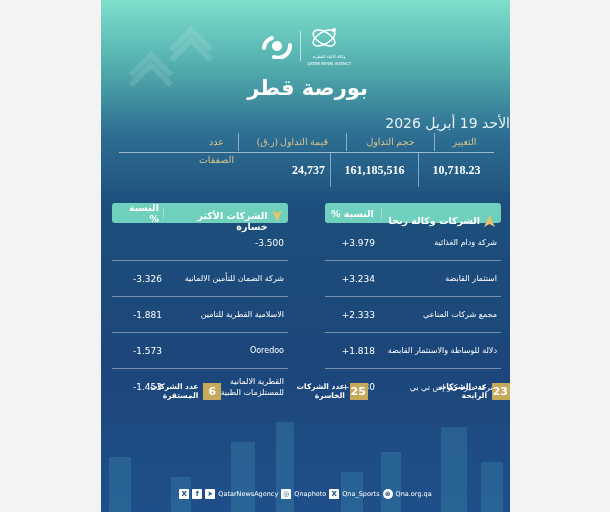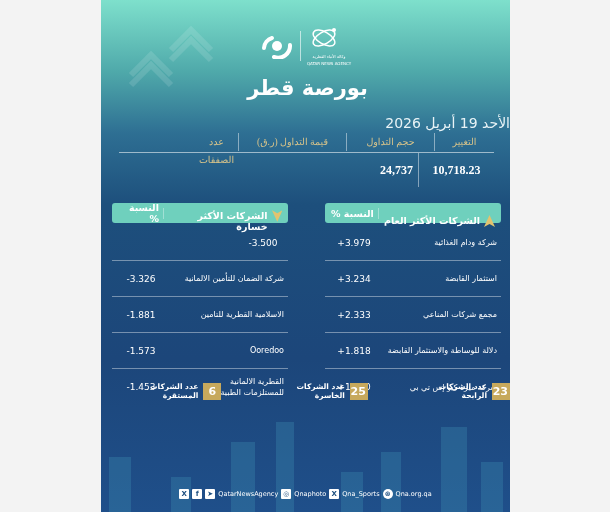--- a/index.html
+++ b/index.html
@@ -39,21 +39,21 @@
     height: 20px; background: #6fd0bd; border-radius: 3px; display: flex; align-items: center;
     justify-content: space-between; padding: 0 6px; color: #fff; font-size: 9.5px; font-weight: bold;
   }
   .panel-head .h-left { display: flex; align-items: flex-start; gap: 4px; margin-top: 15px; }
   .panel-head .h-sep { width: 1px; height: 11px; background: rgba(255,255,255,0.35); margin: 0 4px; }
   .tri { width: 11px; height: 12px; display: inline-block; }
   .rows { margin-top: 2px; }
   .row { height: 36px; display: flex; justify-content: space-between; align-items: center; border-bottom: 1px solid rgba(255,255,255,0.4); padding: 0 4px 0 8px; }
   .row:last-child { border-bottom: none; }
   .row .name { font-size: 8px; color: #fff; max-width: 110px; line-height: 11px; text-align: right; }
-  .row .val { font-size: 9px; color: #fff; direction: ltr; width: 42px; text-align: center; }
+  .row .val { font-size: 9px; color: #fff; direction: ltr; width: 42px; text-align: right; }
 
   .counts { position: absolute; top: 382px; left: 0; right: 0; direction: rtl; display: flex; justify-content: center; gap: 30px; }
   .count { display: flex; align-items: center; gap: 5px; }
   .count .num { background: #c7a95c; color: #fff; font-weight: bold; font-size: 11px; min-width: 18px; height: 17px; line-height: 17px; text-align: center; padding: 0 2px; }
   .count .lbl { font-size: 7.5px; color: #fff; font-weight: bold; margin-left: 20px; }
 
   .social { position: absolute; top: 489px; left: 0; right: 0; display: flex; justify-content: center; align-items: center; gap: 3px; font-size: 6.5px; color: #fff; }
   .sicon { width: 10px; height: 10px; background: #fff; color: #1d4f80; font-size: 7px; font-weight: bold; display: inline-flex; align-items: center; justify-content: center; border-radius: 1px; }
   .sicon.round { border-radius: 50%; }
 </style>
@@ -102,31 +102,32 @@
   <div class="stats">
     <div class="stats-head">
       <div class="c2">التغيير</div>
       <div class="c3">حجم التداول</div>
       <div class="c4">قيمة التداول (ر.ق)</div>
       <div class="c5">عدد الصفقات</div>
     </div>
     <div class="stats-sep"></div>
     <div class="stats-vals">
       <div class="c1">10,718.23</div>
+      <div class="c3">161,185,516</div>
       <div class="c5">24,737</div>
     </div>
   </div>
 
   <div class="panel gain">
     <div class="panel-head">
       <span class="h-left">
         <svg class="tri" viewBox="0 0 11 12">
             <path d="M5.5 0 L11 12 L5.5 9 L0 12 Z" fill="#e2c36f"></path>
           </svg>
-        <span>الشركات الأكثر العام</span>
+        <span>الشركات وكالة ربحا</span>
       </span>
       <span class="h-sep"></span>
       <span>النسبة %</span>
     </div>
     <div class="rows">
       <div class="row">
           <span class="name">شركة ودام الغذائية</span>
           <span class="val">+3.979</span>
         </div>
       <div class="row">

